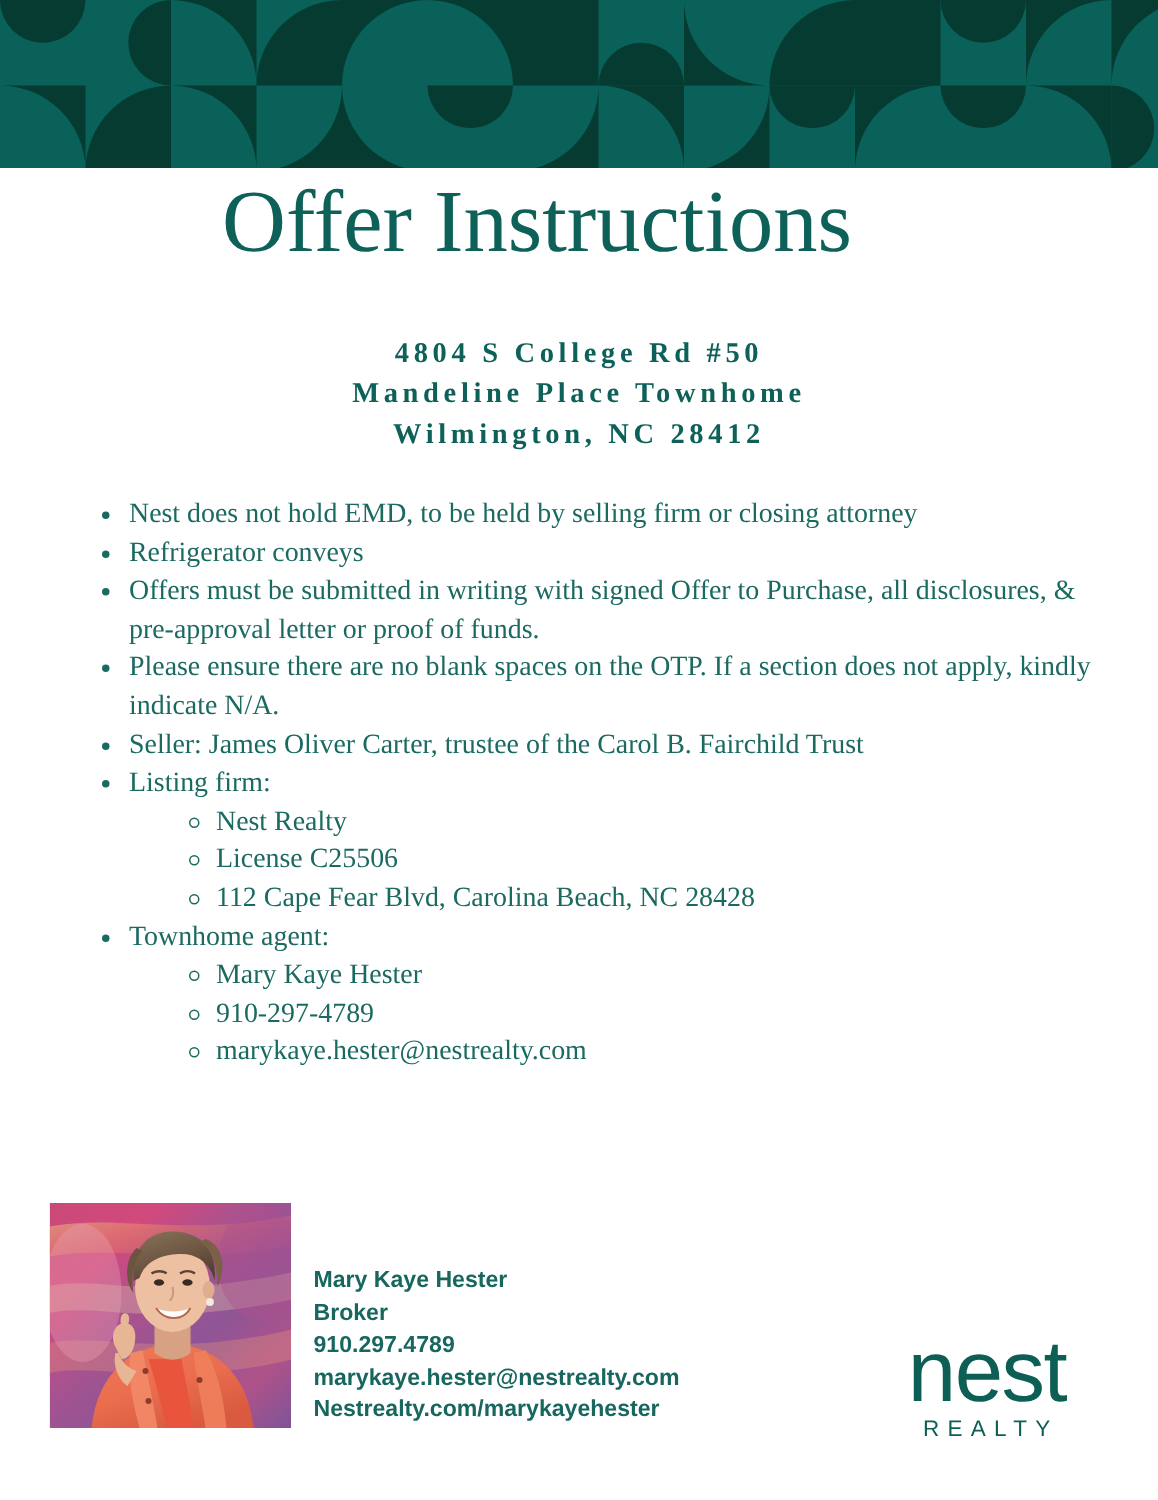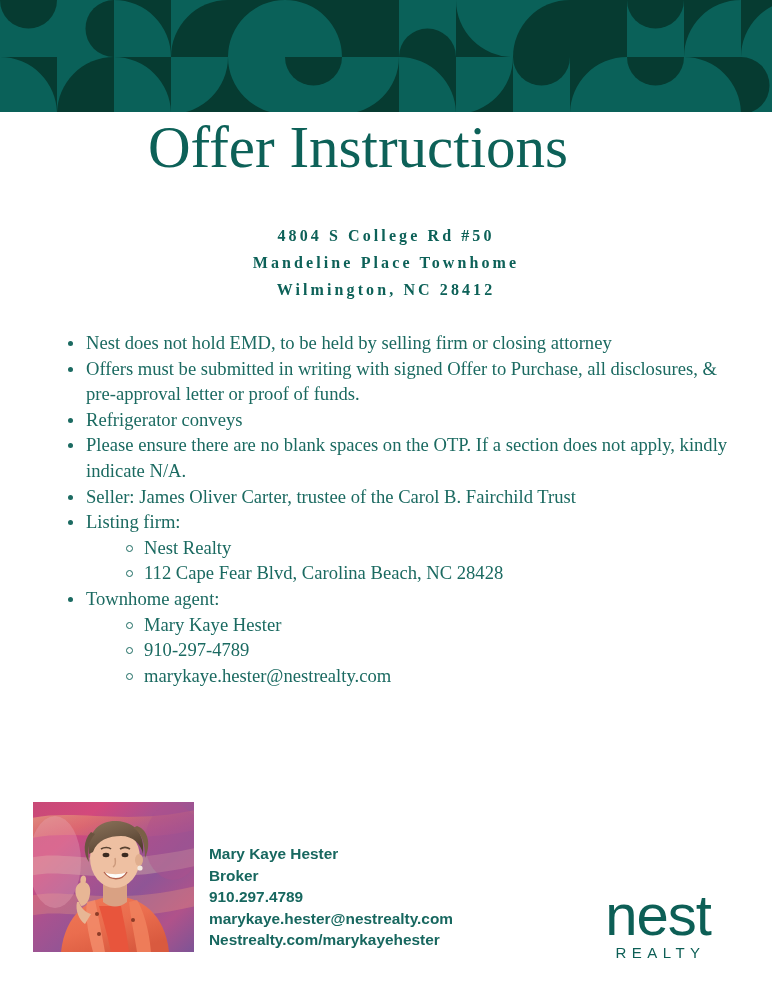--- a/index.html
+++ b/index.html
@@ -41,21 +41,21 @@
 
   
   .address {
     position: absolute;
     top: 222px;
     left: 0;
     width: 772px;
     text-align: center;
     font-family: "Liberation Serif", serif;
     font-weight: bold;
-    font-size: 16px;
+    font-size: 19px;
     line-height: 27px;
     color: #0d6158;
     letter-spacing: 3.1px;
   }
   .address div { white-space: pre; }
 
   
   .content {
     position: absolute;
     top: 330px;
@@ -208,26 +208,27 @@
 
 <div class="address">
   <div>4804 S College Rd #50</div>
   <div>Mandeline Place Townhome</div>
   <div>Wilmington, NC 28412</div>
 </div>
 
 <div class="content">
   <ul class="lvl1" id="list-root">
       <li><span>Nest does not hold EMD, to be held by selling firm or closing attorney</span></li>
+      <li><span>Refrigerator conveys</span></li>
       <li><span>Offers must be submitted in writing with signed Offer to Purchase, all disclosures, &amp; pre-approval letter or proof of funds.</span></li>
-      <li><span>Refrigerator conveys</span></li>
       <li><span>Please ensure there are no blank spaces on the OTP. If a section does not apply, kindly indicate N/A.</span></li>
       <li><span>Seller: James Oliver Carter, trustee of the Carol B. Fairchild Trust</span></li>
       <li><span>Listing firm:</span><ul class="lvl2">
           <li>Nest Realty</li>
+          <li>License C25506</li>
           <li>112 Cape Fear Blvd, Carolina Beach, NC 28428</li>
         </ul></li>
       <li><span>Townhome agent:</span><ul class="lvl2">
           <li>Mary Kaye Hester</li>
           <li>910-297-4789</li>
           <li> marykaye.hester@nestrealty.com</li>
         </ul></li>
     </ul>
 </div>
 

